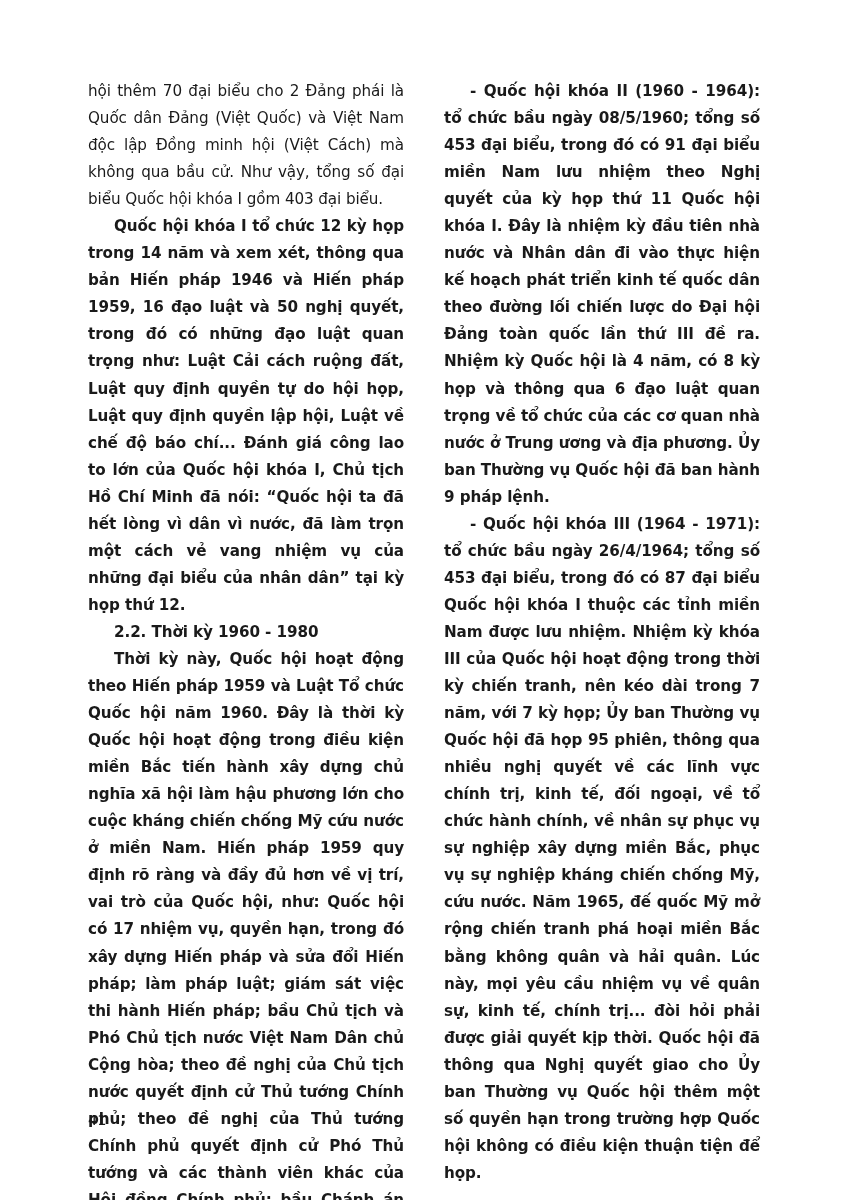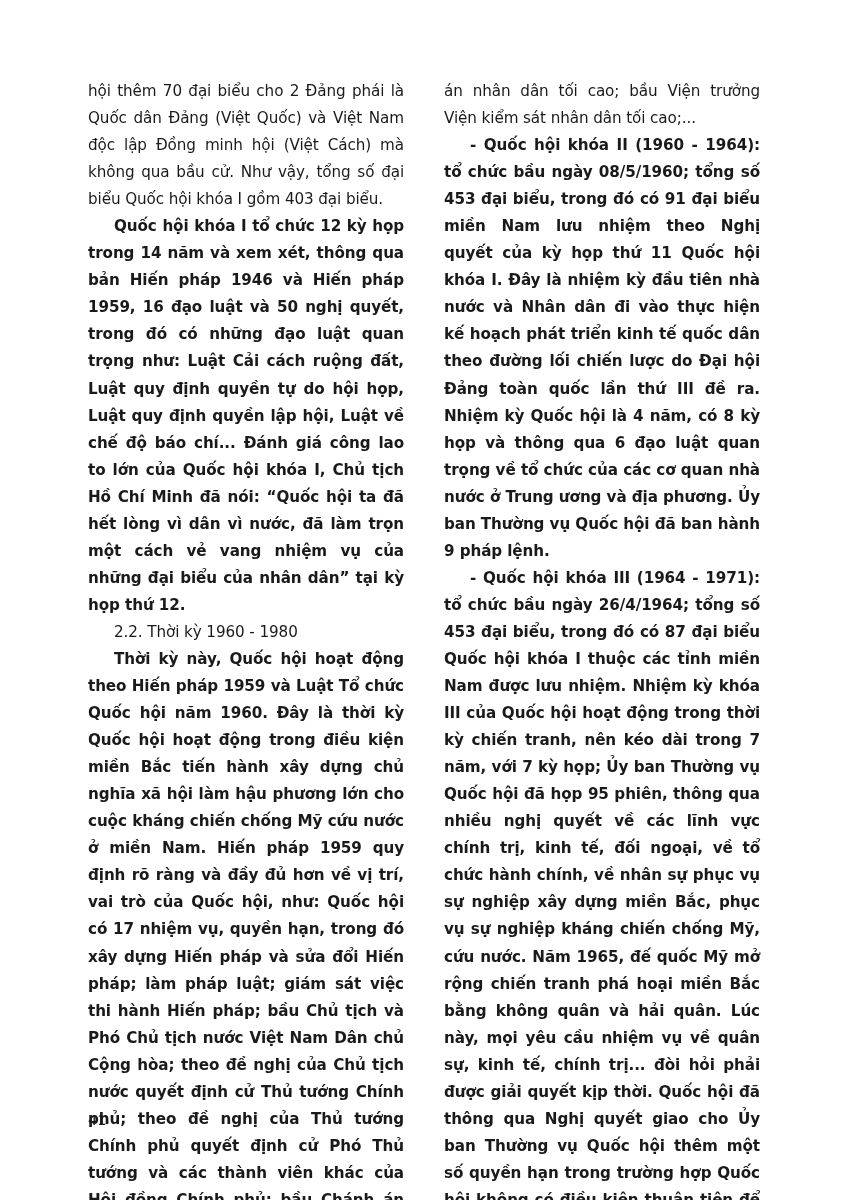--- a/index.html
+++ b/index.html
@@ -44,21 +44,21 @@
     margin: 0;
   }
   .indent {
     text-indent: 26px;
     font-weight: bold;
   }
   .noindent {
     text-indent: 0;
   }
   .heading {
-    font-weight: normal;
+    font-weight: bold;
     text-indent: 26px;
     margin: 0;
   }
   .page-number {
     position: absolute;
     left: 88px;
     top: 1112px;
     font-size: 14.5px;
     color: #1a1a1a;
   }
@@ -71,21 +71,20 @@
   <div class="columns">
 
     <div class="col">
       <p class="noindent">hội thêm 70 đại biểu cho 2 Đảng phái là Quốc dân Đảng (Việt Quốc) và Việt Nam độc lập Đồng minh hội (Việt Cách) mà không qua bầu cử. Như vậy, tổng số đại biểu Quốc hội khóa I gồm 403 đại biểu.</p>
       <p class="indent">Quốc hội khóa I tổ chức 12 kỳ họp trong 14 năm và xem xét, thông qua bản Hiến pháp 1946 và Hiến pháp 1959, 16 đạo luật và 50 nghị quyết, trong đó có những đạo luật quan trọng như: Luật Cải cách ruộng đất, Luật quy định quyền tự do hội họp, Luật quy định quyền lập hội, Luật về chế độ báo chí... Đánh giá công lao to lớn của Quốc hội khóa I, Chủ tịch Hồ Chí Minh đã nói: “Quốc hội ta đã hết lòng vì dân vì nước, đã làm trọn một cách vẻ vang nhiệm vụ của những đại biểu của nhân dân” tại kỳ họp thứ 12.</p>
       <p class="heading">2.2. Thời kỳ 1960 - 1980</p>
       <p class="indent">Thời kỳ này, Quốc hội hoạt động theo Hiến pháp 1959 và Luật Tổ chức Quốc hội năm 1960. Đây là thời kỳ Quốc hội hoạt động trong điều kiện miền Bắc tiến hành xây dựng chủ nghĩa xã hội làm hậu phương lớn cho cuộc kháng chiến chống Mỹ cứu nước ở miền Nam. Hiến pháp 1959 quy định rõ ràng và đầy đủ hơn về vị trí, vai trò của Quốc hội, như: Quốc hội có 17 nhiệm vụ, quyền hạn, trong đó xây dựng Hiến pháp và sửa đổi Hiến pháp; làm pháp luật; giám sát việc thi hành Hiến pháp; bầu Chủ tịch và Phó Chủ tịch nước Việt Nam Dân chủ Cộng hòa; theo đề nghị của Chủ tịch nước quyết định cử Thủ tướng Chính phủ; theo đề nghị của Thủ tướng Chính phủ quyết định cử Phó Thủ tướng và các thành viên khác của Hội đồng Chính phủ; bầu Chánh án Tòa</p>
     </div>
 
     <div class="col">
-      <p class="noindent">án nhân dân tối cao; bầu Viện trưởng Viện kiểm sát nhân dân tối cao;...</p>
       <p class="indent">- Quốc hội khóa II (1960 - 1964): tổ chức bầu ngày 08/5/1960; tổng số 453 đại biểu, trong đó có 91 đại biểu miền Nam lưu nhiệm theo Nghị quyết của kỳ họp thứ 11 Quốc hội khóa I. Đây là nhiệm kỳ đầu tiên nhà nước và Nhân dân đi vào thực hiện kế hoạch phát triển kinh tế quốc dân theo đường lối chiến lược do Đại hội Đảng toàn quốc lần thứ III đề ra. Nhiệm kỳ Quốc hội là 4 năm, có 8 kỳ họp và thông qua 6 đạo luật quan trọng về tổ chức của các cơ quan nhà nước ở Trung ương và địa phương. Ủy ban Thường vụ Quốc hội đã ban hành 9 pháp lệnh.</p>
       <p class="indent">- Quốc hội khóa III (1964 - 1971): tổ chức bầu ngày 26/4/1964; tổng số 453 đại biểu, trong đó có 87 đại biểu Quốc hội khóa I thuộc các tỉnh miền Nam được lưu nhiệm. Nhiệm kỳ khóa III của Quốc hội hoạt động trong thời kỳ chiến tranh, nên kéo dài trong 7 năm, với 7 kỳ họp; Ủy ban Thường vụ Quốc hội đã họp 95 phiên, thông qua nhiều nghị quyết về các lĩnh vực chính trị, kinh tế, đối ngoại, về tổ chức hành chính, về nhân sự phục vụ sự nghiệp xây dựng miền Bắc, phục vụ sự nghiệp kháng chiến chống Mỹ, cứu nước. Năm 1965, đế quốc Mỹ mở rộng chiến tranh phá hoại miền Bắc bằng không quân và hải quân. Lúc này, mọi yêu cầu nhiệm vụ về quân sự, kinh tế, chính trị... đòi hỏi phải được giải quyết kịp thời. Quốc hội đã thông qua Nghị quyết giao cho Ủy ban Thường vụ Quốc hội thêm một số quyền hạn trong trường hợp Quốc hội không có điều kiện thuận tiện để họp.</p>
     </div>
 
   </div>
 
   <div class="page-number">41</div>
 
 </div>
 

